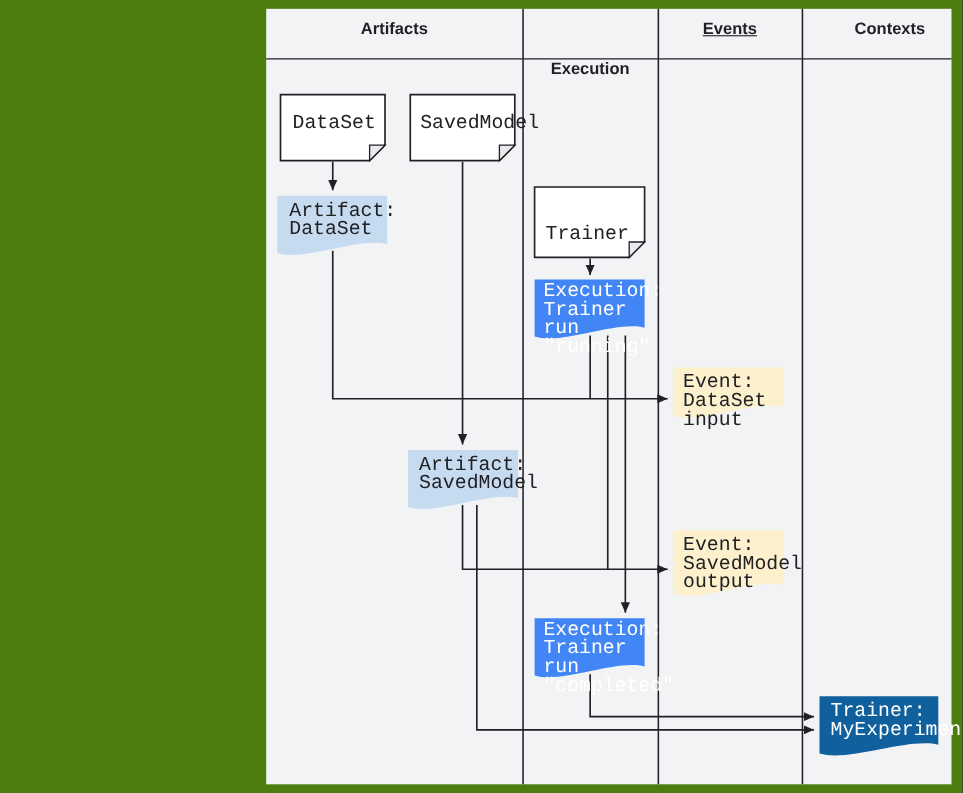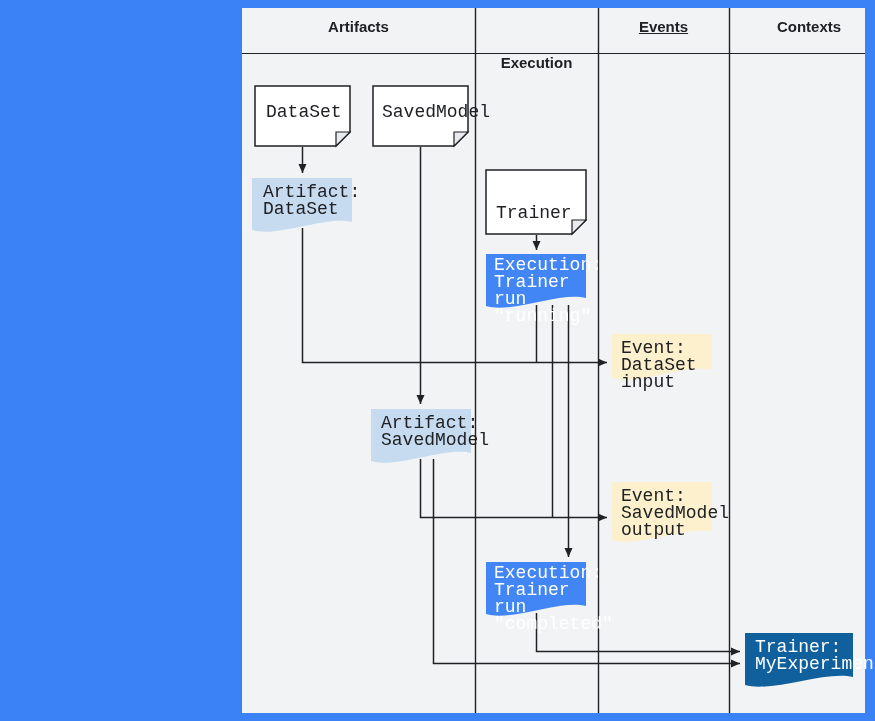--- a/index.html
+++ b/index.html
@@ -1,16 +1,16 @@
 <!DOCTYPE html>
 <html><head>
 <meta charset="utf-8">
 <style>
   html,body{margin:0;padding:0;background:#000;}
-  #stage{position:relative;width:875px;height:721px;background:#3b82f6;overflow:hidden;
+  #stage{position:relative;width:875px;height:721px;background:#4d7c0f;overflow:hidden;
          font-family:"Liberation Sans","DejaVu Sans",sans-serif;}
   #panel{position:absolute;left:242px;top:8px;width:623px;height:705px;background:#f1f3f4;}
   #svg{position:absolute;left:0;top:0;width:875px;height:721px;}
   .colhead{position:absolute;font-weight:bold;font-size:15px;color:#202124;
            text-align:center;white-space:nowrap;}
   .nodetext{position:absolute;font-size:18px;line-height:17px;white-space:pre-line;font-family:Liberation Mono, monospace;}
 </style>
 </head>
 <body>
 

